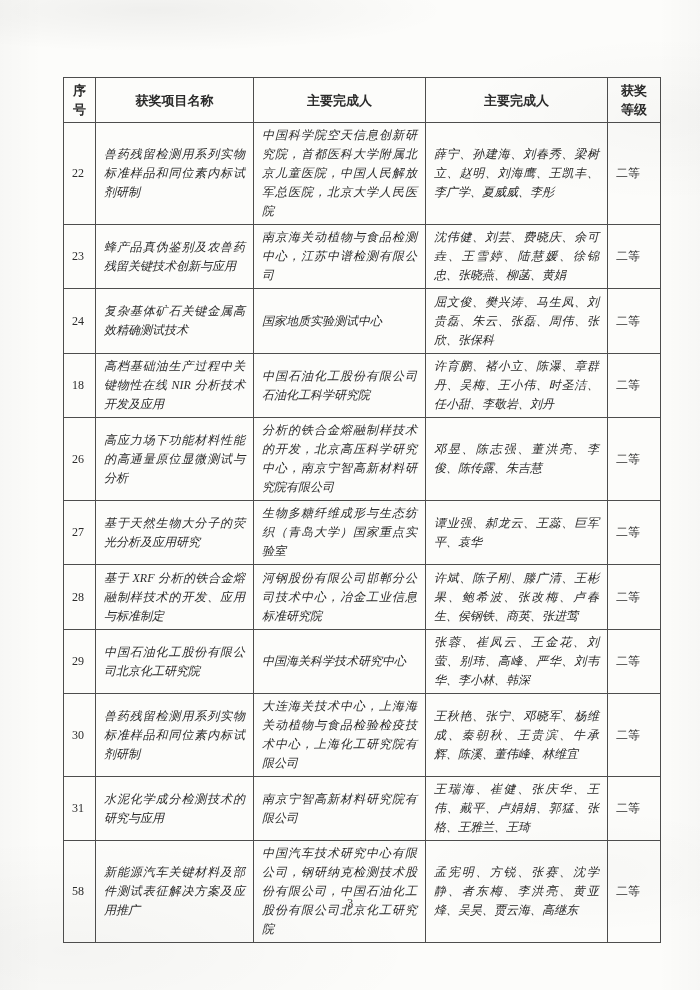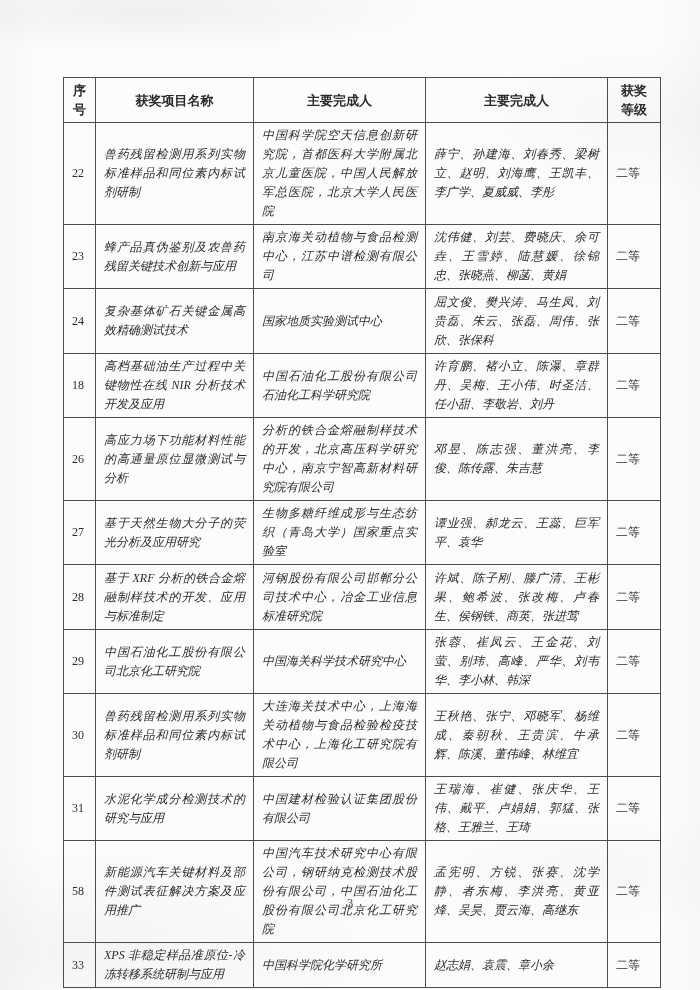--- a/index.html
+++ b/index.html
@@ -165,36 +165,29 @@
       <td class="c-no">30</td>
       <td class="c-project">兽药残留检测用系列实物标准样品和同位素内标试剂研制</td>
       <td class="c-org">大连海关技术中心，上海海关动植物与食品检验检疫技术中心，上海化工研究院有限公司</td>
       <td class="c-people">王秋艳、张宁、邓晓军、杨维成、秦朝秋、王贵滨、牛承辉、陈溪、董伟峰、林维宜</td>
       <td class="c-grade">二等</td>
     </tr>
 
     <tr style="height:61px">
       <td class="c-no">31</td>
       <td class="c-project">水泥化学成分检测技术的研究与应用</td>
-      <td class="c-org">中国建材检验认证集团股份有限公司</td>
+      <td class="c-org">南京宁智高新材料研究院有限公司</td>
       <td class="c-people">王瑞海、崔健、张庆华、王伟、戴平、卢娟娟、郭猛、张格、王雅兰、王琦</td>
       <td class="c-grade">二等</td>
     </tr>
 
     <tr style="height:79px">
       <td class="c-no">58</td>
       <td class="c-project">新能源汽车关键材料及部件测试表征解决方案及应用推广</td>
       <td class="c-org">中国汽车技术研究中心有限公司，钢研纳克检测技术股份有限公司，中国石油化工股份有限公司北京化工研究院</td>
       <td class="c-people">孟宪明、方锐、张赛、沈学静、者东梅、李洪亮、黄亚烽、吴昊、贾云海、高继东</td>
       <td class="c-grade">二等</td>
     </tr>
 
-    <tr style="height:41px">
-      <td class="c-no">33</td>
-      <td class="c-project">XPS 非稳定样品准原位-冷冻转移系统研制与应用</td>
-      <td class="c-org">中国科学院化学研究所</td>
-      <td class="c-people">赵志娟、袁震、章小余</td>
-      <td class="c-grade">二等</td>
-    </tr>
   </tbody>
 </table>
 
 <div class="page-footer">3</div>
 
 </body></html>

